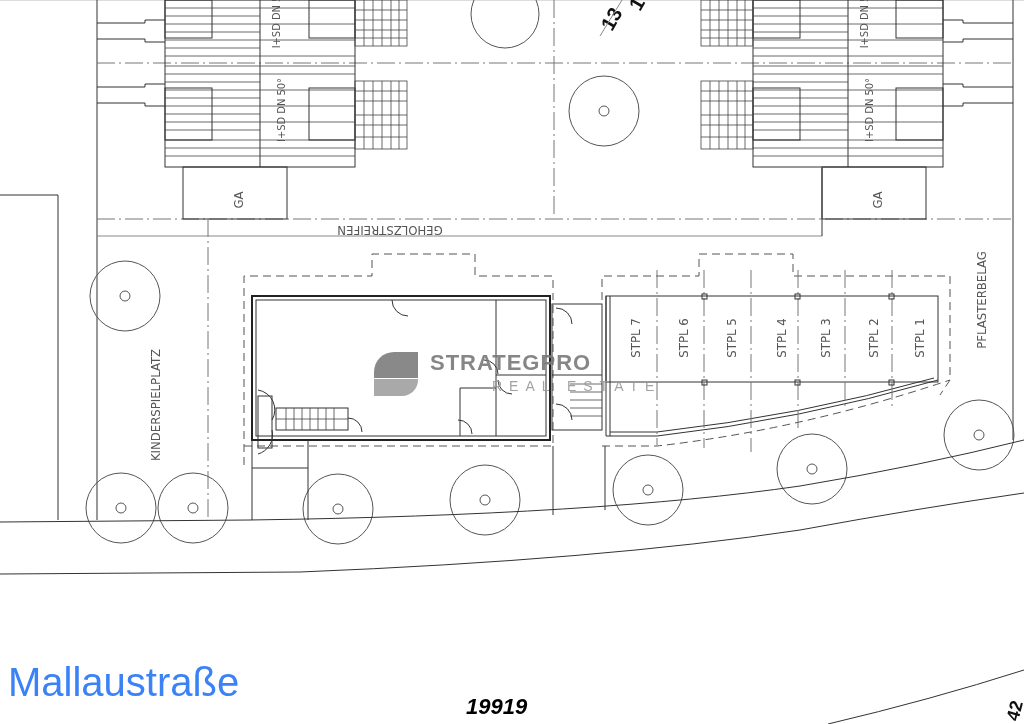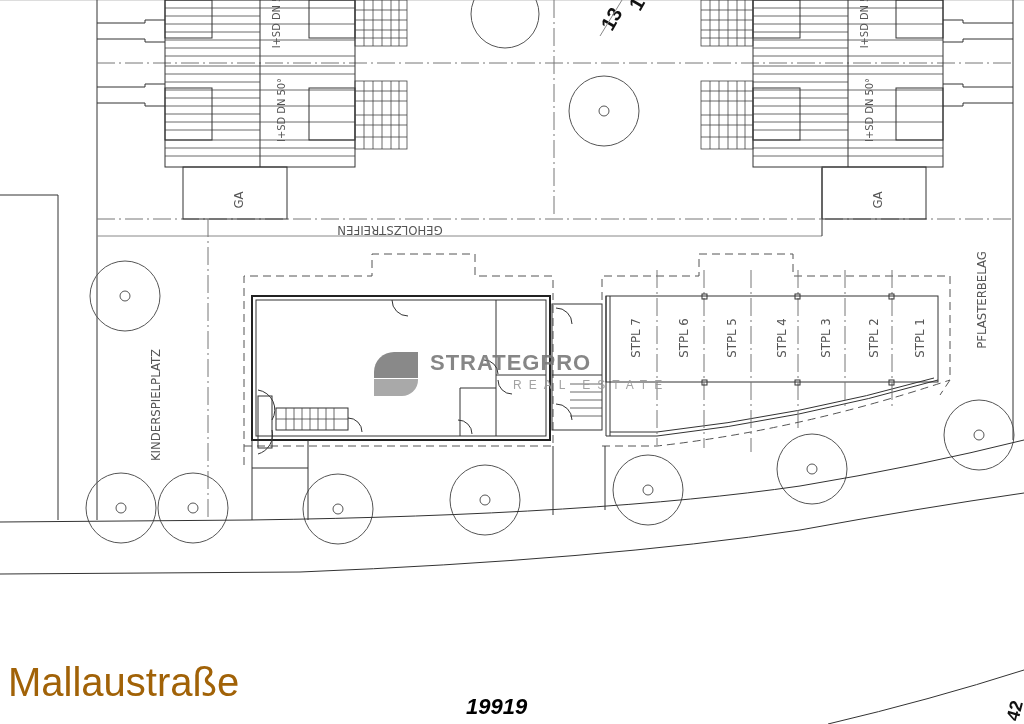--- a/index.html
+++ b/index.html
@@ -6,29 +6,29 @@
   body { width: 1024px; height: 724px; overflow: hidden; position: relative; font-family: "DejaVu Sans", sans-serif; }
   svg { position: absolute; left: 0; top: 0; }
   .ln { stroke: #333; stroke-width: 1; fill: none; }
   .lg { stroke: #888; stroke-width: 1; fill: none; }
   .dash { stroke: #555; stroke-width: 1; fill: none; stroke-dasharray: 8 5; }
   .dashdot { stroke: #777; stroke-width: 1; fill: none; stroke-dasharray: 18 4 2 4; }
   .wall { stroke: #222; stroke-width: 2; fill: none; }
   .tree { stroke: #555; stroke-width: 1; fill: none; }
   .hatch { stroke: #444; stroke-width: 0.8; }
   .cad { font-family: "DejaVu Sans Condensed", "DejaVu Sans", sans-serif; fill: #555; font-size: 13px; font-weight: 300; }
-  .street { position: absolute; left: 8px; top: 660px; font-family: "Liberation Sans", sans-serif; font-size: 40px; color: #a16207; text-align: center; }
+  .street { position: absolute; left: 8px; top: 660px; font-family: "Liberation Sans", sans-serif; font-size: 40px; color: #3b82f6; text-align: center; }
   .parcel { position: absolute; left: 466px; top: 694px; font-family: "Liberation Sans", sans-serif; font-size: 22px; font-weight: bold; color: #000; font-style: italic; }
   .logo { position: absolute; left: 374px; top: 352px; display: flex; align-items: flex-start; opacity: 0.9; }
   .logo-mark { width: 44px; height: 44px; position: relative; }
   .logo-mark .top { position: absolute; left: 0; top: 0; width: 44px; height: 26px; background: #7d7d7d; border-top-left-radius: 20px; }
   .logo-mark .bot { position: absolute; left: 0; top: 27px; width: 44px; height: 17px; background: #a0a0a0; border-bottom-right-radius: 16px; }
   .logo-text { margin-left: 12px; }
   .logo-name { font-family: "Liberation Sans", sans-serif; font-weight: bold; font-size: 22px; letter-spacing: 1px; color: #7a7a7a; line-height: 22px; }
-  .logo-sub { font-family: "Liberation Sans", sans-serif; font-size: 12px; letter-spacing: 7px; color: #999; margin-left: 83px; margin-top: 4px; }
+  .logo-sub { font-family: "Liberation Sans", sans-serif; font-size: 14px; letter-spacing: 7px; color: #999; margin-left: 62px; margin-top: 4px; }
   .frame-line { position:absolute; left:0; top:0; width:1024px; height:1px; background:#ddd; }
 </style>
 </head>
 <body>
 
 <div class="frame-line"></div>
 
 <svg width="1024" height="724" viewBox="0 0 1024 724">
 
   <line class="ln" x1="97" y1="0" x2="97" y2="520"></line>

